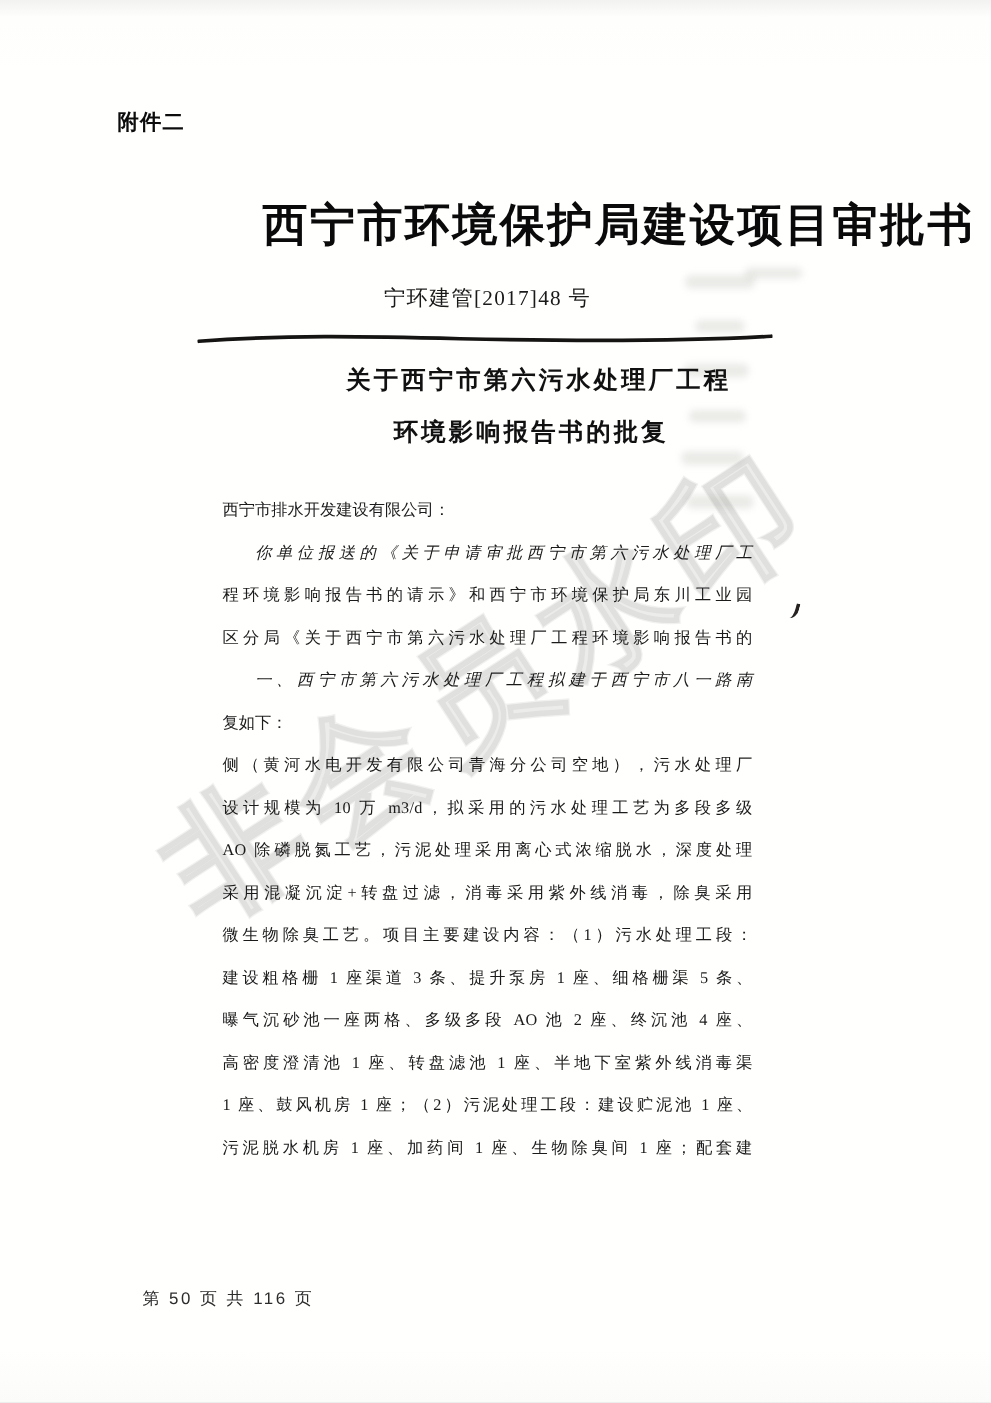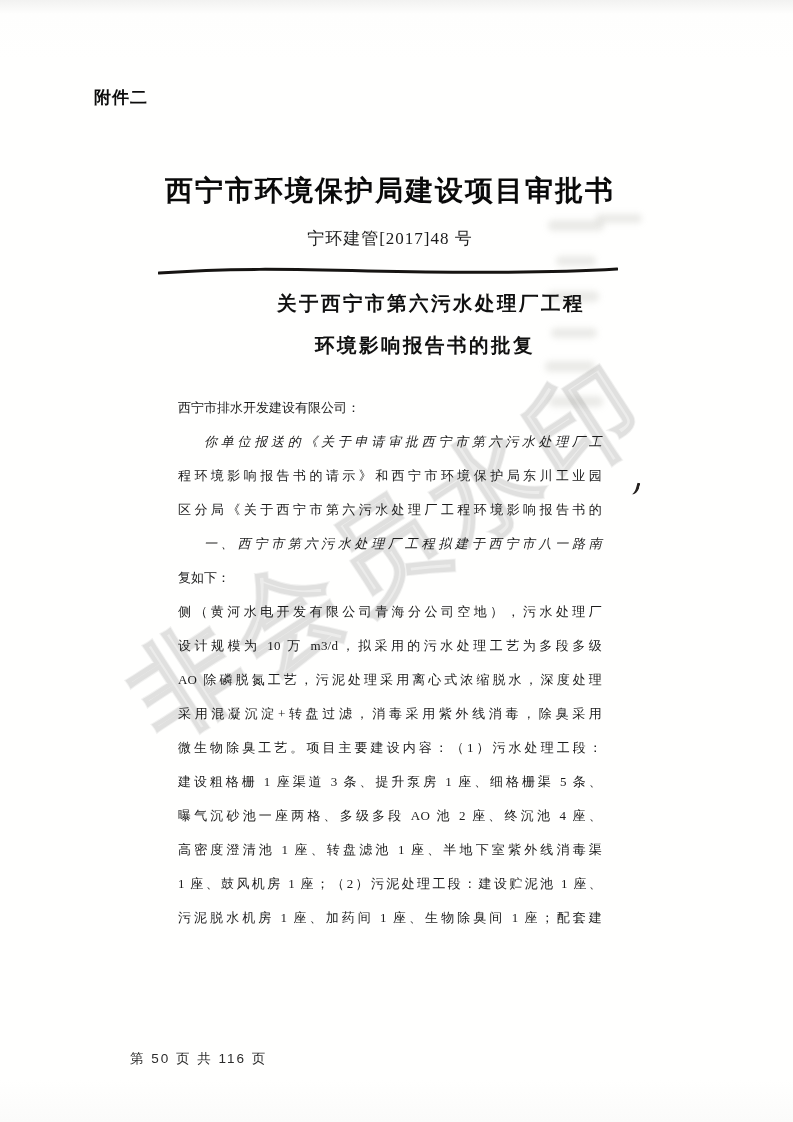--- a/index.html
+++ b/index.html
@@ -23,24 +23,24 @@
     top: 86px;
     font-size: 17px;
     font-weight: 700;
     color: #0c0c0c;
     letter-spacing: 1px;
     text-align: right;
   }
   .doc-title {
     position: absolute;
     left: 0;
-    top: 172px;
+    top: 156px;
     width: 780px;
-    text-align: center;
-    font-size: 28px;
+    text-align: right;
+    font-size: 36px;
     font-weight: 700;
     letter-spacing: 2px;
     color: #0a0a0a;
   }
   .doc-number {
     position: absolute;
     left: 0;
     top: 227px;
     width: 780px;
     text-align: center;
@@ -122,27 +122,26 @@
     left: 630px;
     top: 482px;
     width: 6px;
     height: 13px;
     border-right: 3.5px solid #262220;
     border-radius: 0 0 70% 0;
     transform: rotate(14deg);
   }
   .footer-page-info {
     position: absolute;
-    left: 130px;
+    left: 114px;
     top: 1030px;
     font-size: 13.5px;
     color: #2c2c2c;
     letter-spacing: 2px;
     font-family: "Liberation Sans", "DejaVu Sans", sans-serif;
-    margin-top: 20px;
   }
 </style>
 </head>
 <body>
 
 <div class="page">
 
   <div class="watermark">
     <span>非会员水印</span>
   </div>

